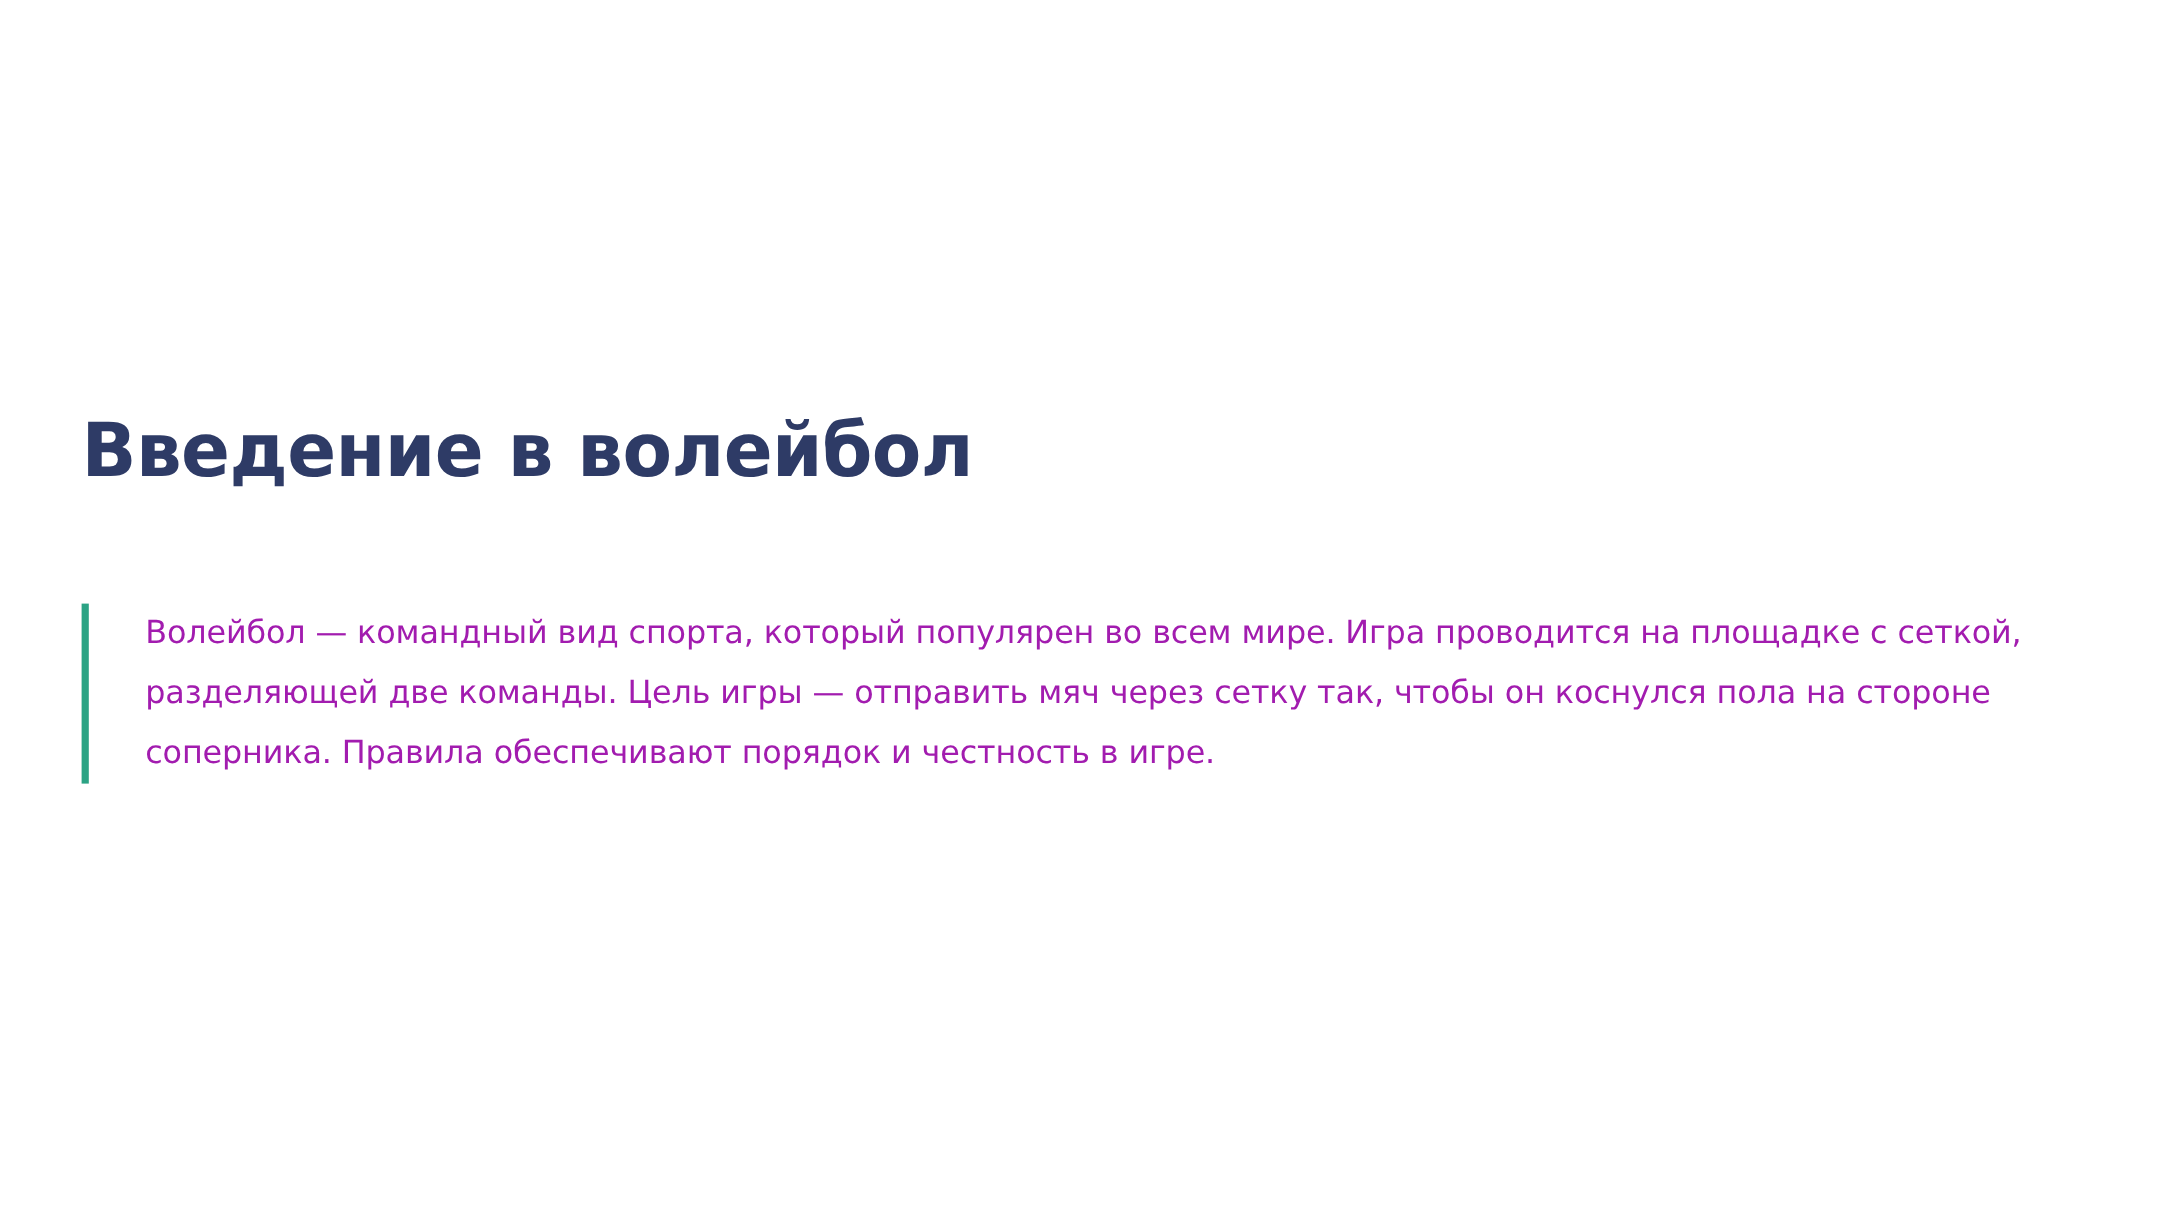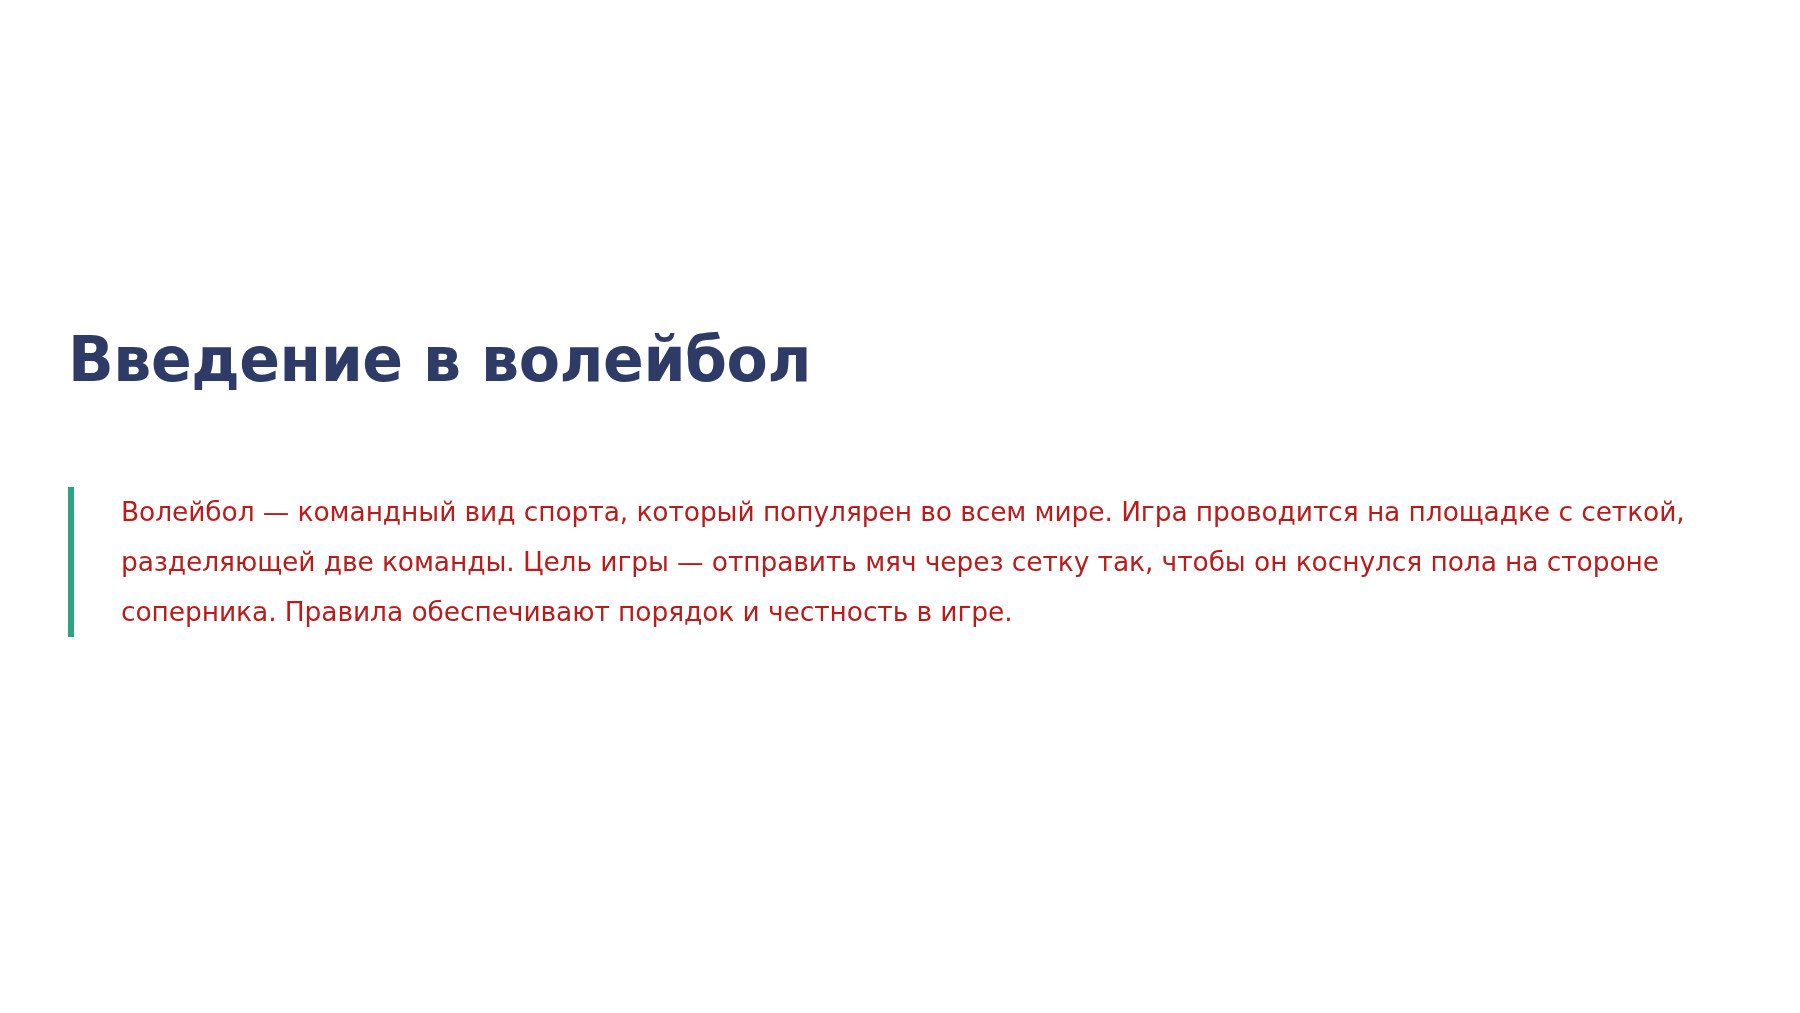--- a/index.html
+++ b/index.html
@@ -13,20 +13,21 @@
     background: #ffffff;
     font-family: "Liberation Sans", "DejaVu Sans", sans-serif;
     overflow: hidden;
     position: relative;
   }
 
   .slide {
     position: absolute;
     inset: 0;
     background: #ffffff;
+    margin-top: 16px;
   }
 
   .slide-title {
     position: absolute;
     left: 68px;
     top: 327px;
     width: 1660px;
     margin: 0;
     font-family: "DejaVu Sans", "Liberation Sans", sans-serif;
     font-size: 62px;
@@ -57,21 +58,21 @@
   }
 
   .body-text {
     flex: 1 1 auto;
     margin: 0;
     padding: 0 0 0 47px;
     font-family: "DejaVu Sans", "Liberation Sans", sans-serif;
     font-size: 26.5px;
     line-height: 50px;
     font-weight: 400;
-    color: #b91c1c;
+    color: #a21caf;
     letter-spacing: -0.1px;
   }
 </style>
 </head>
 <body>
 
 <div class="slide">
 
   <h1 class="slide-title">Введение в волейбол</h1>
 

